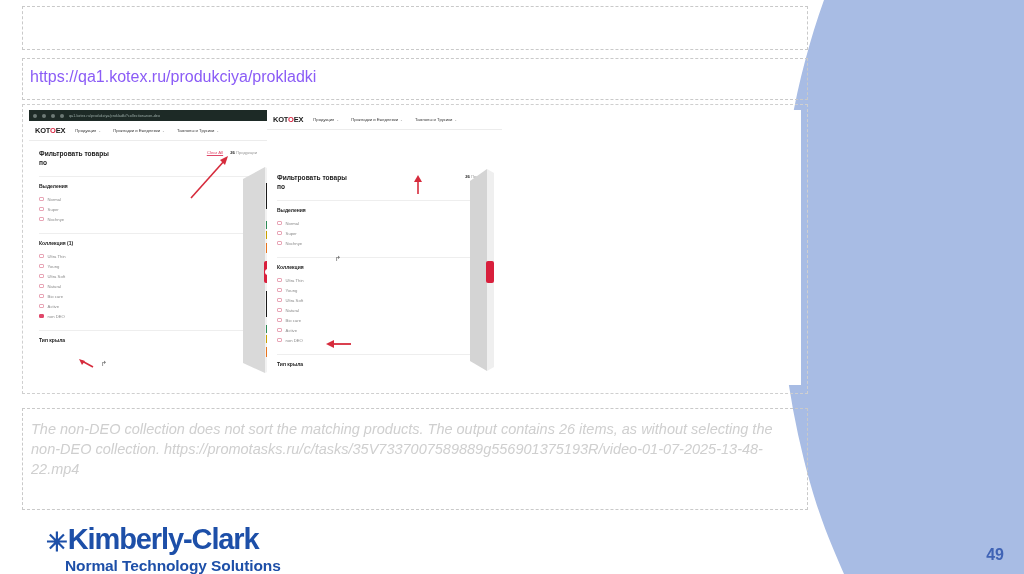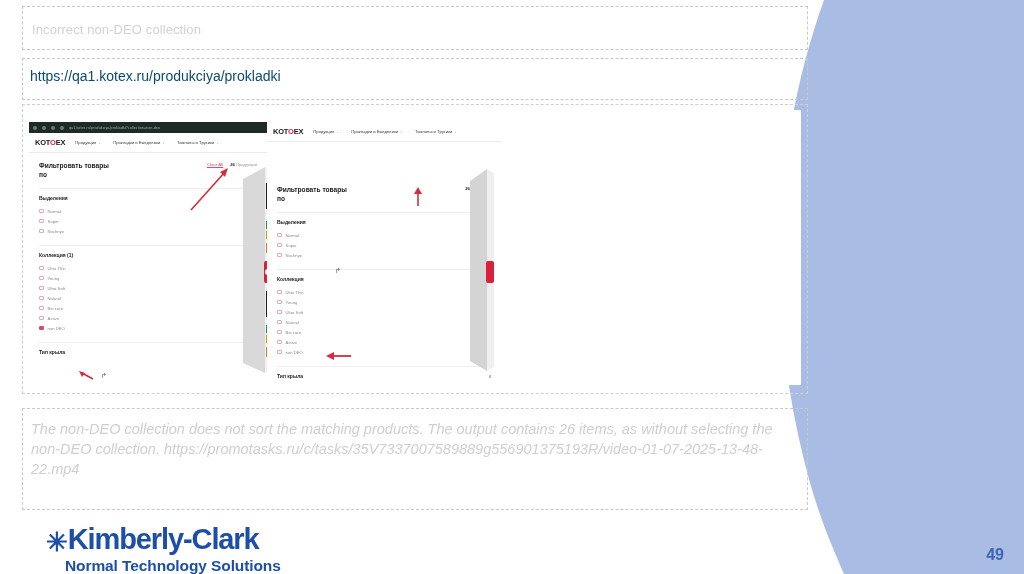--- a/index.html
+++ b/index.html
@@ -40,22 +40,22 @@
     position: absolute;
     left: 32px; top: 22px;
     font-size: 13px;
     color: #d2d2d2;
     letter-spacing: .1px;
     white-space: nowrap;
   }
   .url-text {
     position: absolute;
     left: 30px; top: 68px;
-    font-size: 14px;
-    color: #0c4a6e;
+    font-size: 16px;
+    color: #8b5cf6;
     white-space: nowrap;
   }
   .body-text {
     position: absolute;
     left: 31px; top: 419px;
     width: 760px;
     font-size: 14.5px;
     line-height: 20px;
     color: #cfcfcf;
     word-break: break-word;
@@ -65,21 +65,21 @@
   
   .shot {
     position: absolute;
     left: 29px; top: 110px;
     width: 772px; height: 275px;
     background: #ffffff;
     overflow: hidden;
   }
   .pane {
     position: absolute;
-    top: 12px;
+    top: 0;
     background: #ffffff;
     overflow: hidden;
   }
   .pane-left  { left: 0px;   width: 238px; height: 275px; }
   .pane-right { left: 238px; width: 235px; height: 275px; }
 
   .browser-bar {
     position: absolute;
     left: 0; top: 0;
     height: 11px; width: 100%;
@@ -271,21 +271,20 @@
     <svg width="260" height="574" viewBox="0 0 260 574" xmlns="http://www.w3.org/2000/svg">
       <path d="M 60 0 C 10 140, 0 300, 40 460 C 55 520, 70 550, 80 574 L 260 574 L 260 0 Z" fill="#a8bce4"></path>
     </svg>
   </div>
 
   <div class="ph ph-title"></div>
   <div class="ph ph-url"></div>
   <div class="ph ph-img"></div>
   <div class="ph ph-body"></div>
 
-  <div class="title-text">Incorrect non-DEO collection</div>
   <div class="url-text">https://qa1.kotex.ru/produkciya/prokladki</div>
   <div class="body-text">The non-DEO collection does not sort the matching products. The output contains 26 items, as without selecting the non-DEO collection. https://promotasks.ru/c/tasks/35V7337007589889g556901375193R/video-01-07-2025-13-48-22.mp4</div>
 
   <div class="shot">
 
     <div class="pane pane-left">
 
       <div class="browser-bar">
         <span class="bb-dot"></span>
         <span class="bb-dot"></span>

